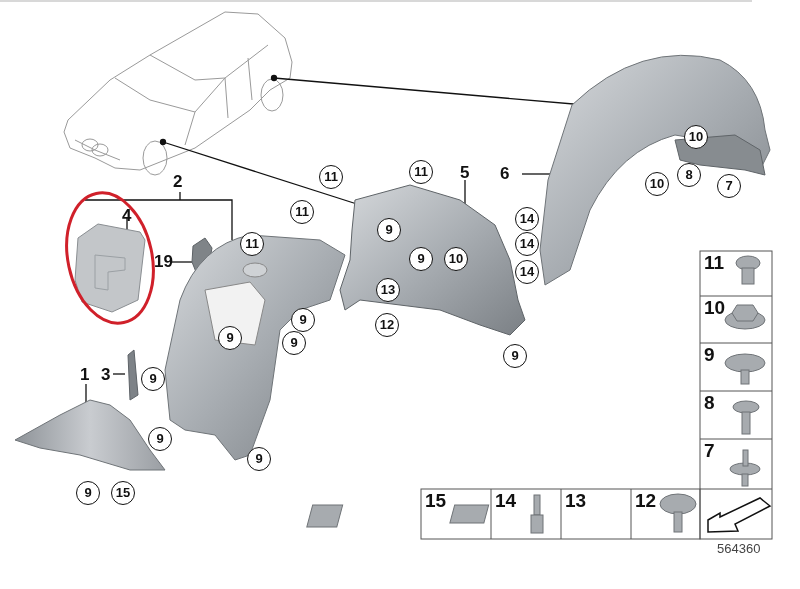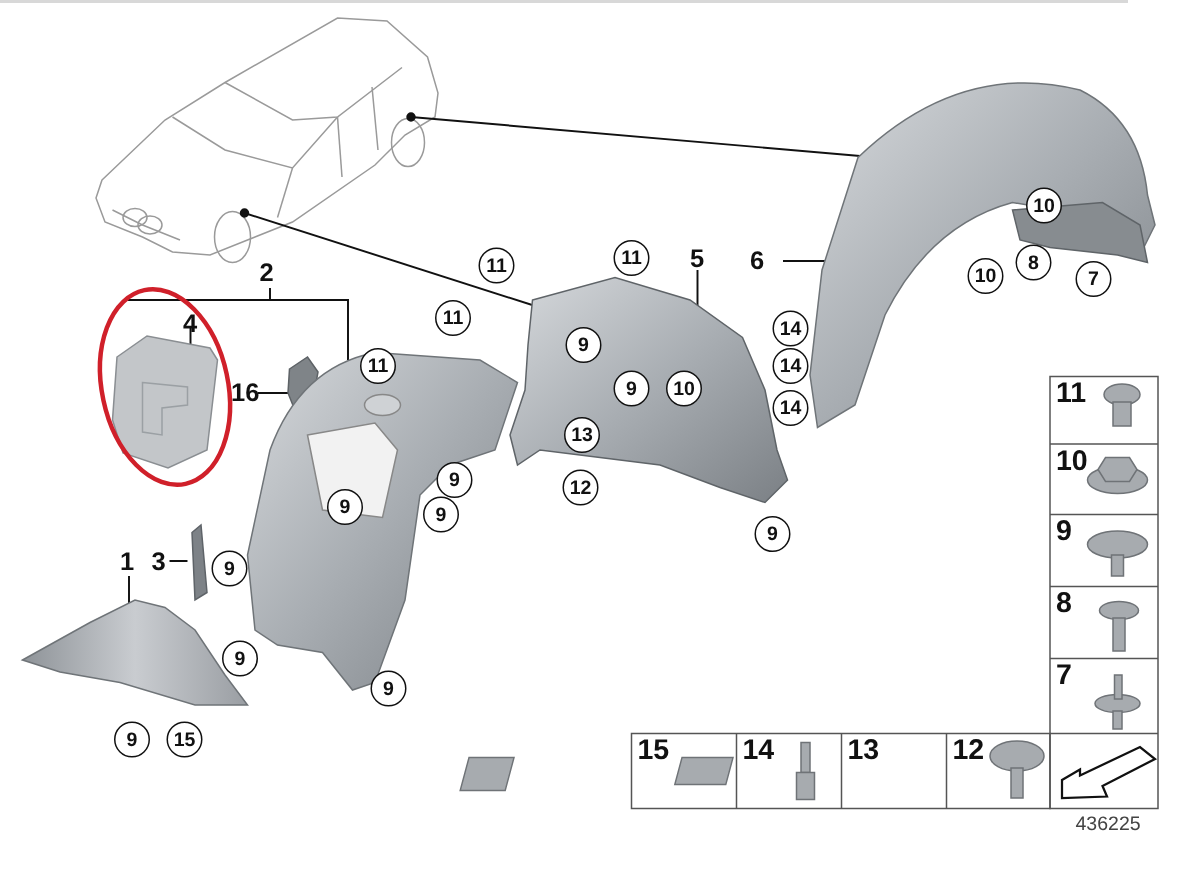--- a/index.html
+++ b/index.html
@@ -113,21 +113,21 @@
     <rect x="590" y="505" width="34" height="18" transform="skewX(-15)"></rect>
     <ellipse cx="678" cy="504" rx="18" ry="10"></ellipse>
       <rect x="674" y="512" width="8" height="20"></rect>
   </g>
 
   <path d="M708 520 L720 513 L720 517 L760 498 L770 506 L735 524 L738 531 L708 532 Z" fill="#fff" stroke="#111" stroke-width="1.5"></path>
 </svg>
 
 <div class="plain" style="left:173px;top:172px;">2</div>
 <div class="plain" style="left:122px;top:206px;">4</div>
-<div class="plain" style="left:154px;top:252px;">16</div>
+<div class="plain" style="left:154px;top:252px;">19</div>
 <div class="plain" style="left:80px;top:365px;">1</div>
 <div class="plain" style="left:101px;top:365px;">3</div>
 <div class="plain" style="left:460px;top:163px;">5</div>
 <div class="plain" style="left:500px;top:164px;">6</div>
 
 <div class="callout" style="left:319px;top:165px;">11</div>
 <div class="callout" style="left:409px;top:160px;">11</div>
 <div class="callout" style="left:290px;top:200px;">11</div>
 <div class="callout" style="left:240px;top:232px;">11</div>
 <div class="callout" style="left:377px;top:218px;">9</div>
@@ -173,13 +173,13 @@
 <div class="legend-cell" style="left:491px;top:489px;width:70px;height:50px;border:none;background:transparent;">
     <span class="legend-num">14</span>
   </div>
 <div class="legend-cell" style="left:561px;top:489px;width:70px;height:50px;border:none;background:transparent;">
     <span class="legend-num">13</span>
   </div>
 <div class="legend-cell" style="left:631px;top:489px;width:70px;height:50px;border:none;background:transparent;">
     <span class="legend-num">12</span>
   </div>
 
-<div class="catalog">436225</div>
+<div class="catalog">564360</div>
 
 </body></html>

